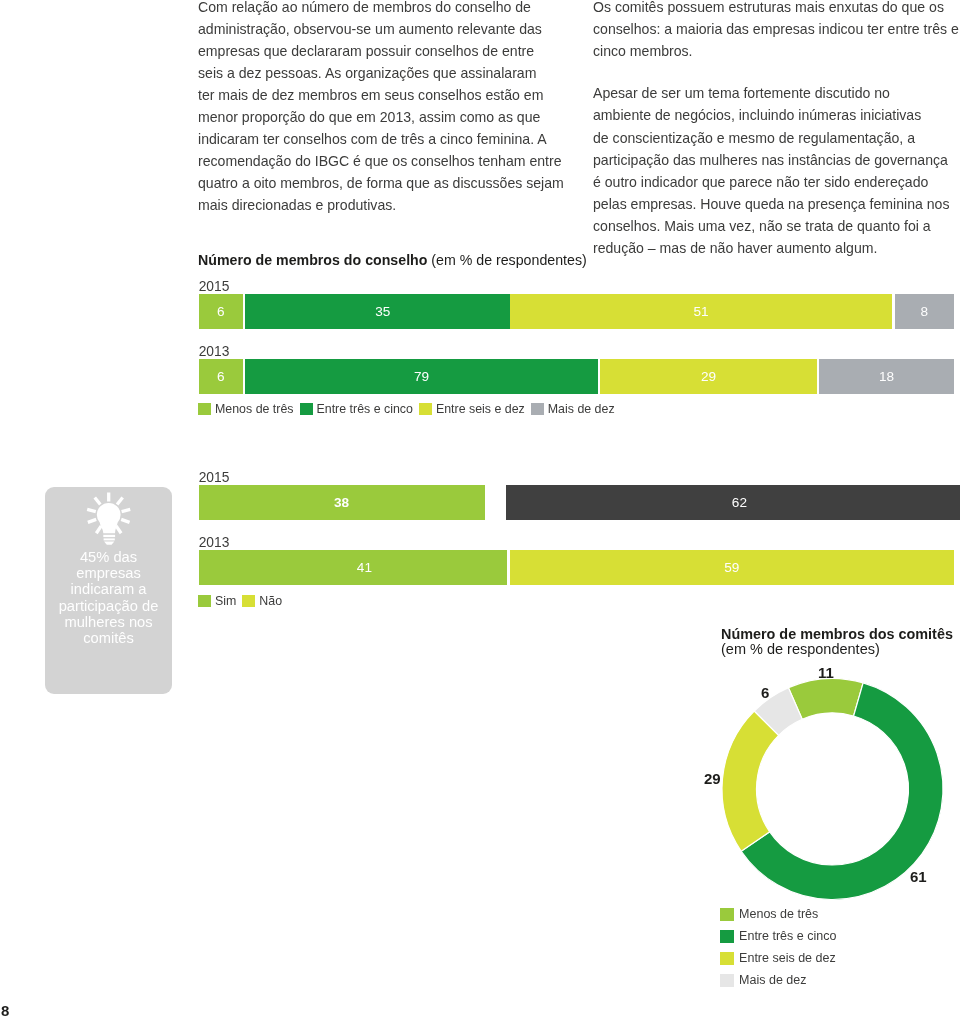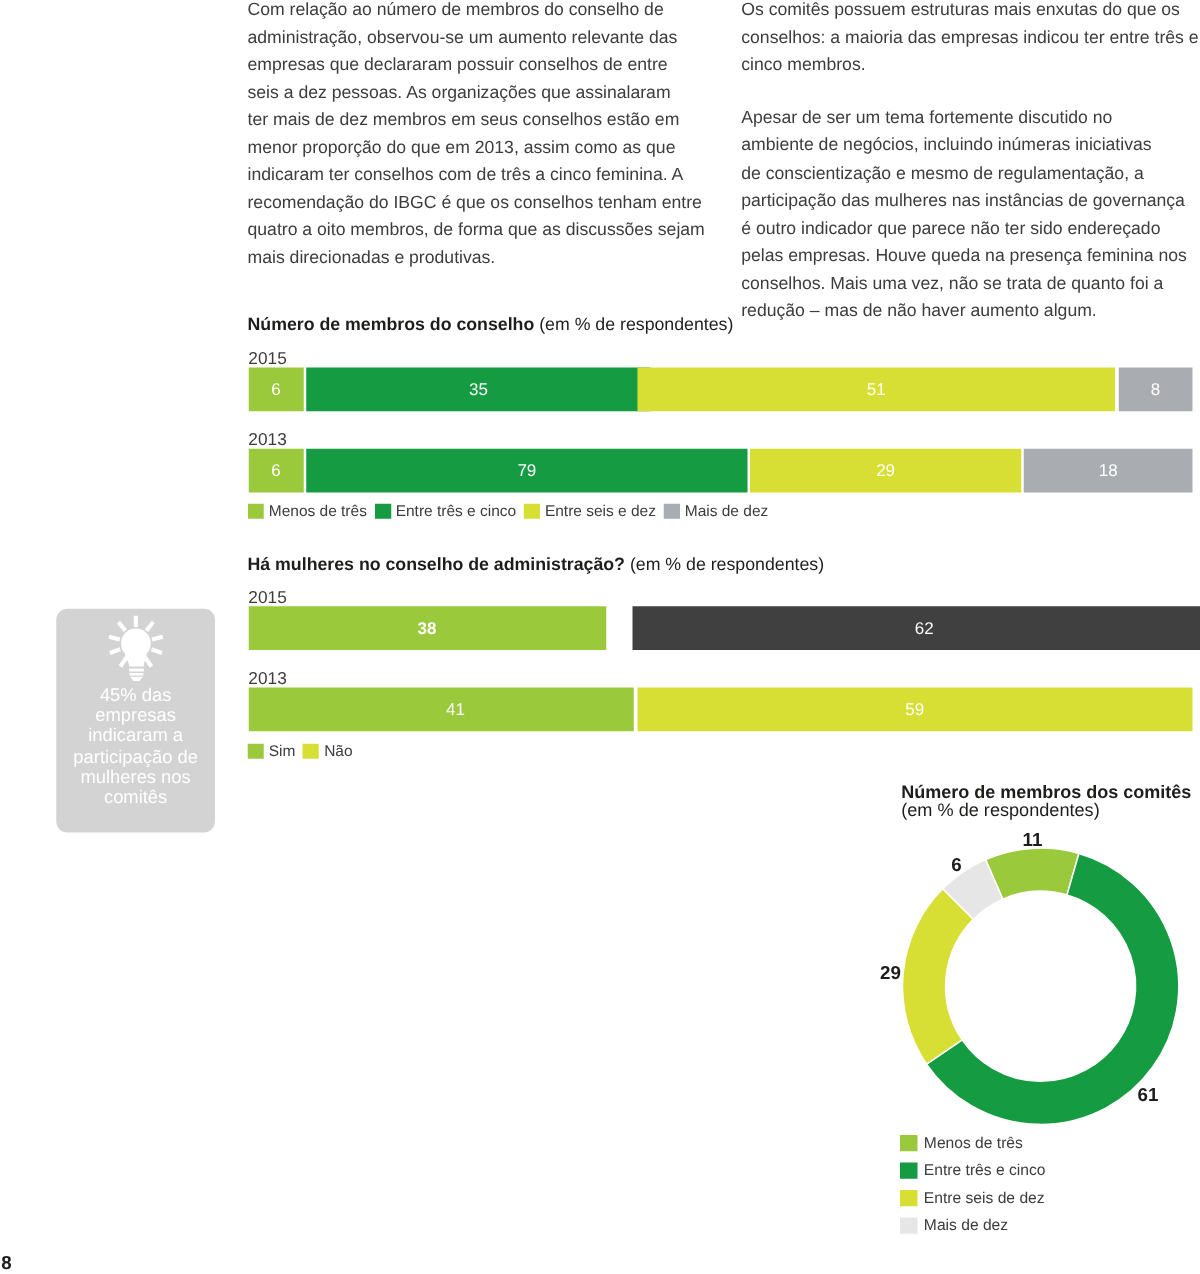--- a/index.html
+++ b/index.html
@@ -29,21 +29,21 @@
 
   
   .legend{position:absolute;display:flex;align-items:center;font-size:12.4px;color:#3c3c3b;}
   .legend .li{display:flex;align-items:center;margin-right:6px;}
   .legend .sw{width:13px;height:12.5px;margin-right:4px;display:inline-block;}
   .legend-v{position:absolute;font-size:12.5px;color:#3c3c3b;}
   .legend-v .li{display:flex;align-items:center;height:22px;}
   .legend-v .sw{width:13.6px;height:13px;margin-right:5.5px;display:inline-block;}
 
   
-  #callout{position:absolute;left:45px;top:487px;width:127px;height:179px;
+  #callout{position:absolute;left:45px;top:487px;width:127px;height:207px;
            background:#d3d3d3;border-radius:9px;}
   #callout .bulb{position:absolute;left:35.7px;top:2px;}
   #callout .ctext{position:absolute;left:0;top:62px;font-size:14.7px;line-height:16.2px;
                   color:#ffffff;text-align:center;width:127px;}
 
   
   #donut-wrap{position:absolute;left:660px;top:620px;width:300px;height:399px;}
   .donut-title{position:absolute;left:61px;top:5px;font-size:14.4px;font-weight:bold;
                color:#1d1d1b;line-height:19px;white-space:nowrap;}
   .donut-sub{position:absolute;left:61px;top:20px;font-size:14.5px;
@@ -130,21 +130,20 @@
       <span class="li">
         <span class="sw" style="background: rgb(215, 223, 53);"></span>
         <span>Entre seis e dez</span>
       </span>
       <span class="li">
         <span class="sw" style="background: rgb(169, 173, 178);"></span>
         <span>Mais de dez</span>
       </span>
     </div>
 
-  <div class="chart-title" id="c2-title" style="left:198px;top:445px"><b>Há mulheres no conselho de administração?</b><span> (em % de respondentes)</span></div>
   <div id="chart2">
       <div class="year-label" style="left: 198.7px; top: 470.7px;">2015</div>
       <div class="bar-row" style="left: 198.7px; top: 485px; width: 755.3px;">
         <div class="seg" style="left: 0px; width: 285.814px; background: rgb(154, 202, 60); font-weight: bold;">
           <span class="seg-val">38</span>
         </div>
         <div class="seg" style="left: 288.214px; width: 467.086px; background: #404040; margin-left: 19px;">
           <span class="seg-val">62</span>
         </div>
       </div>

